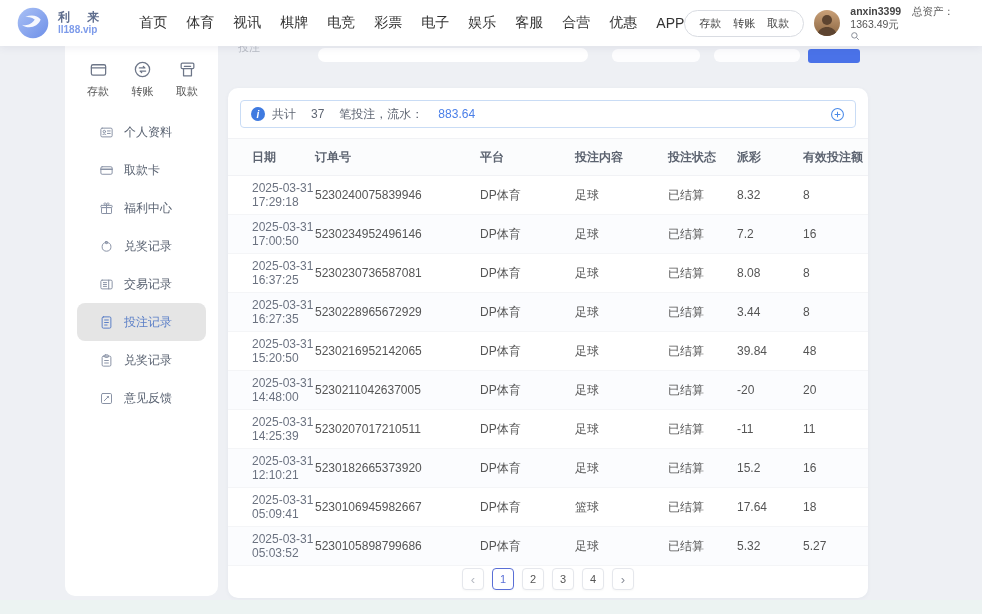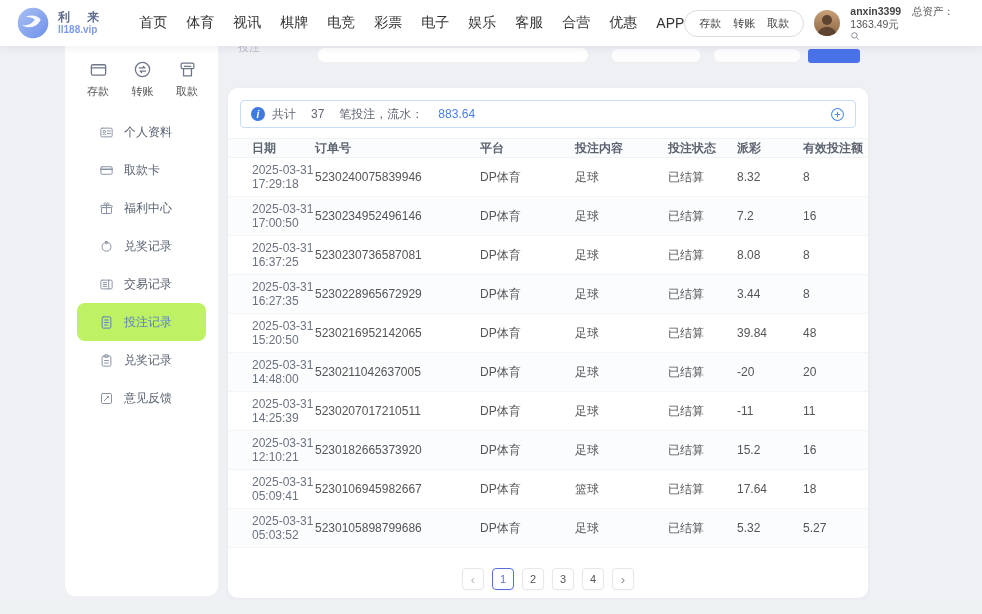--- a/index.html
+++ b/index.html
@@ -33,21 +33,21 @@
   #sidebar{position:absolute;left:65px;top:46px;width:153px;height:550px;background:#fff;
     border-radius:0 0 10px 10px;overflow:hidden}
   #quick-actions{display:flex;justify-content:space-between;padding:14px 20px 0 22px}
   .qa{display:flex;flex-direction:column;align-items:center;gap:5px;cursor:pointer}
   .qa .ic{color:#6d7688}
   .qa-label{font-size:11px;color:#555}
   #menu{margin-top:14px}
   .menu-item{display:flex;align-items:center;gap:10px;height:38px;margin:0 12px;padding:0 0 0 22px;
     border-radius:8px;font-size:12px;color:#5a6372;cursor:pointer}
   .menu-item .ic{color:#8a93a6}
-  .menu-item.active{background:#bef264;color:#5b7fc7}
+  .menu-item.active{background:#e5e5e5;color:#5b7fc7}
   .menu-item.active .ic{color:#5b7fc7}
 
   
   #filter-label{position:absolute;left:238px;top:40px;font-size:11px;color:#b9bdc6;z-index:5}
   #filter-input{position:absolute;left:318px;top:48px;width:270px;height:14px;background:#fff;
     border:none;border-radius:7px;z-index:5;font-size:10px;padding:0 8px;color:#999}
   .filter-frag{position:absolute;top:49px;height:13px;background:#fdfdfe;border-radius:6px;z-index:5}
   #filter-frag1{left:612px;width:88px}
   #filter-frag2{left:714px;width:86px}
   #filter-search-btn{position:absolute;left:808px;top:49px;width:52px;height:14px;background:#4a72e8;
@@ -60,21 +60,21 @@
     border-radius:4px;background:#fff;display:flex;align-items:center;padding:0 10px;gap:7px}
   #summary-text{font-size:12px;color:#5f6673;display:flex;align-items:center;gap:15px}
   #summary-value{color:#4a7fe8}
   #info-icon{width:14px;height:14px;border-radius:50%;background:#3f7ae0;color:#fff;font-size:10px;
     font-weight:700;display:flex;align-items:center;justify-content:center;font-style:italic}
   #summary-plus{margin-left:auto;color:#4a8ae8;cursor:pointer}
 
   #table{position:absolute;left:0;top:50px;right:0}
   .trow{display:grid;grid-template-columns:63px 165px 95px 93px 69px 66px 1fr;
     align-items:center;padding:0 12px 0 24px}
-  #thead{height:20px;background:#fbfcfd;border-top:1px solid #f1f2f5;border-bottom:1px solid #f1f2f5}
+  #thead{height:38px;background:#fbfcfd;border-top:1px solid #f1f2f5;border-bottom:1px solid #f1f2f5}
   .th{font-size:12px;font-weight:700;color:#5c6370;white-space:nowrap}
   .tbody-row{height:39px;border-bottom:1px solid #f4f5f7;font-size:12px;color:#555}
   .tbody-row:nth-child(even){background:#fbfcfe}
   .cell{white-space:nowrap}
   .cell-date{line-height:14px;color:#6b7280}
 
   #pagination{position:absolute;left:0;right:0;top:480px;display:flex;justify-content:center;gap:8px}
   .pg-btn{min-width:22px;height:22px;border:1px solid #e5e7ec;border-radius:4px;background:#fff;
     font-size:11px;color:#555;display:flex;align-items:center;justify-content:center;cursor:pointer;
     box-shadow:0 1px 2px rgba(0,0,0,.03);padding:0 4px}

